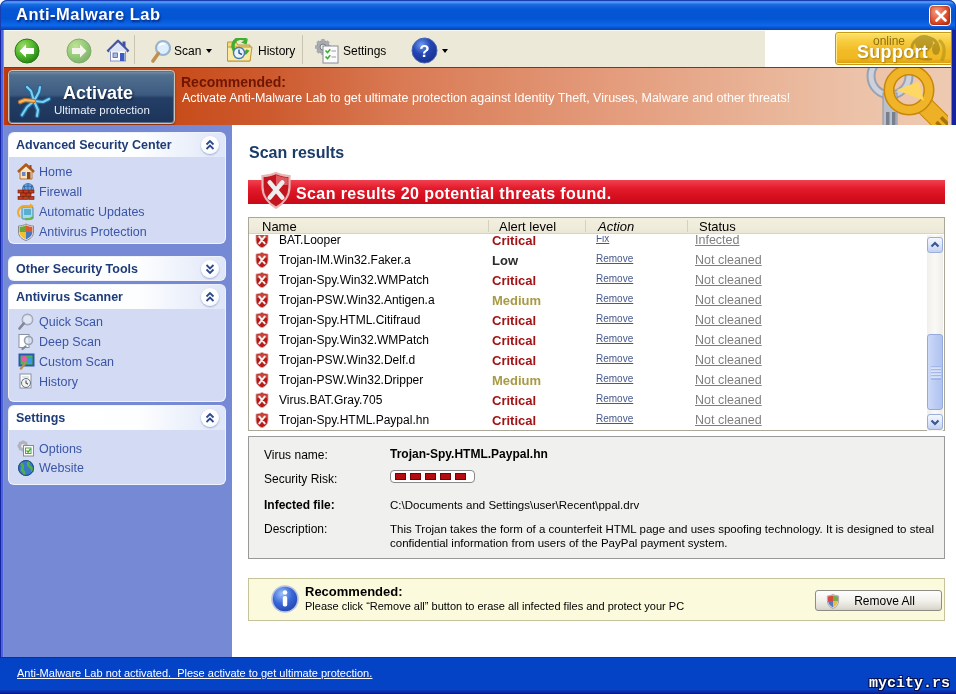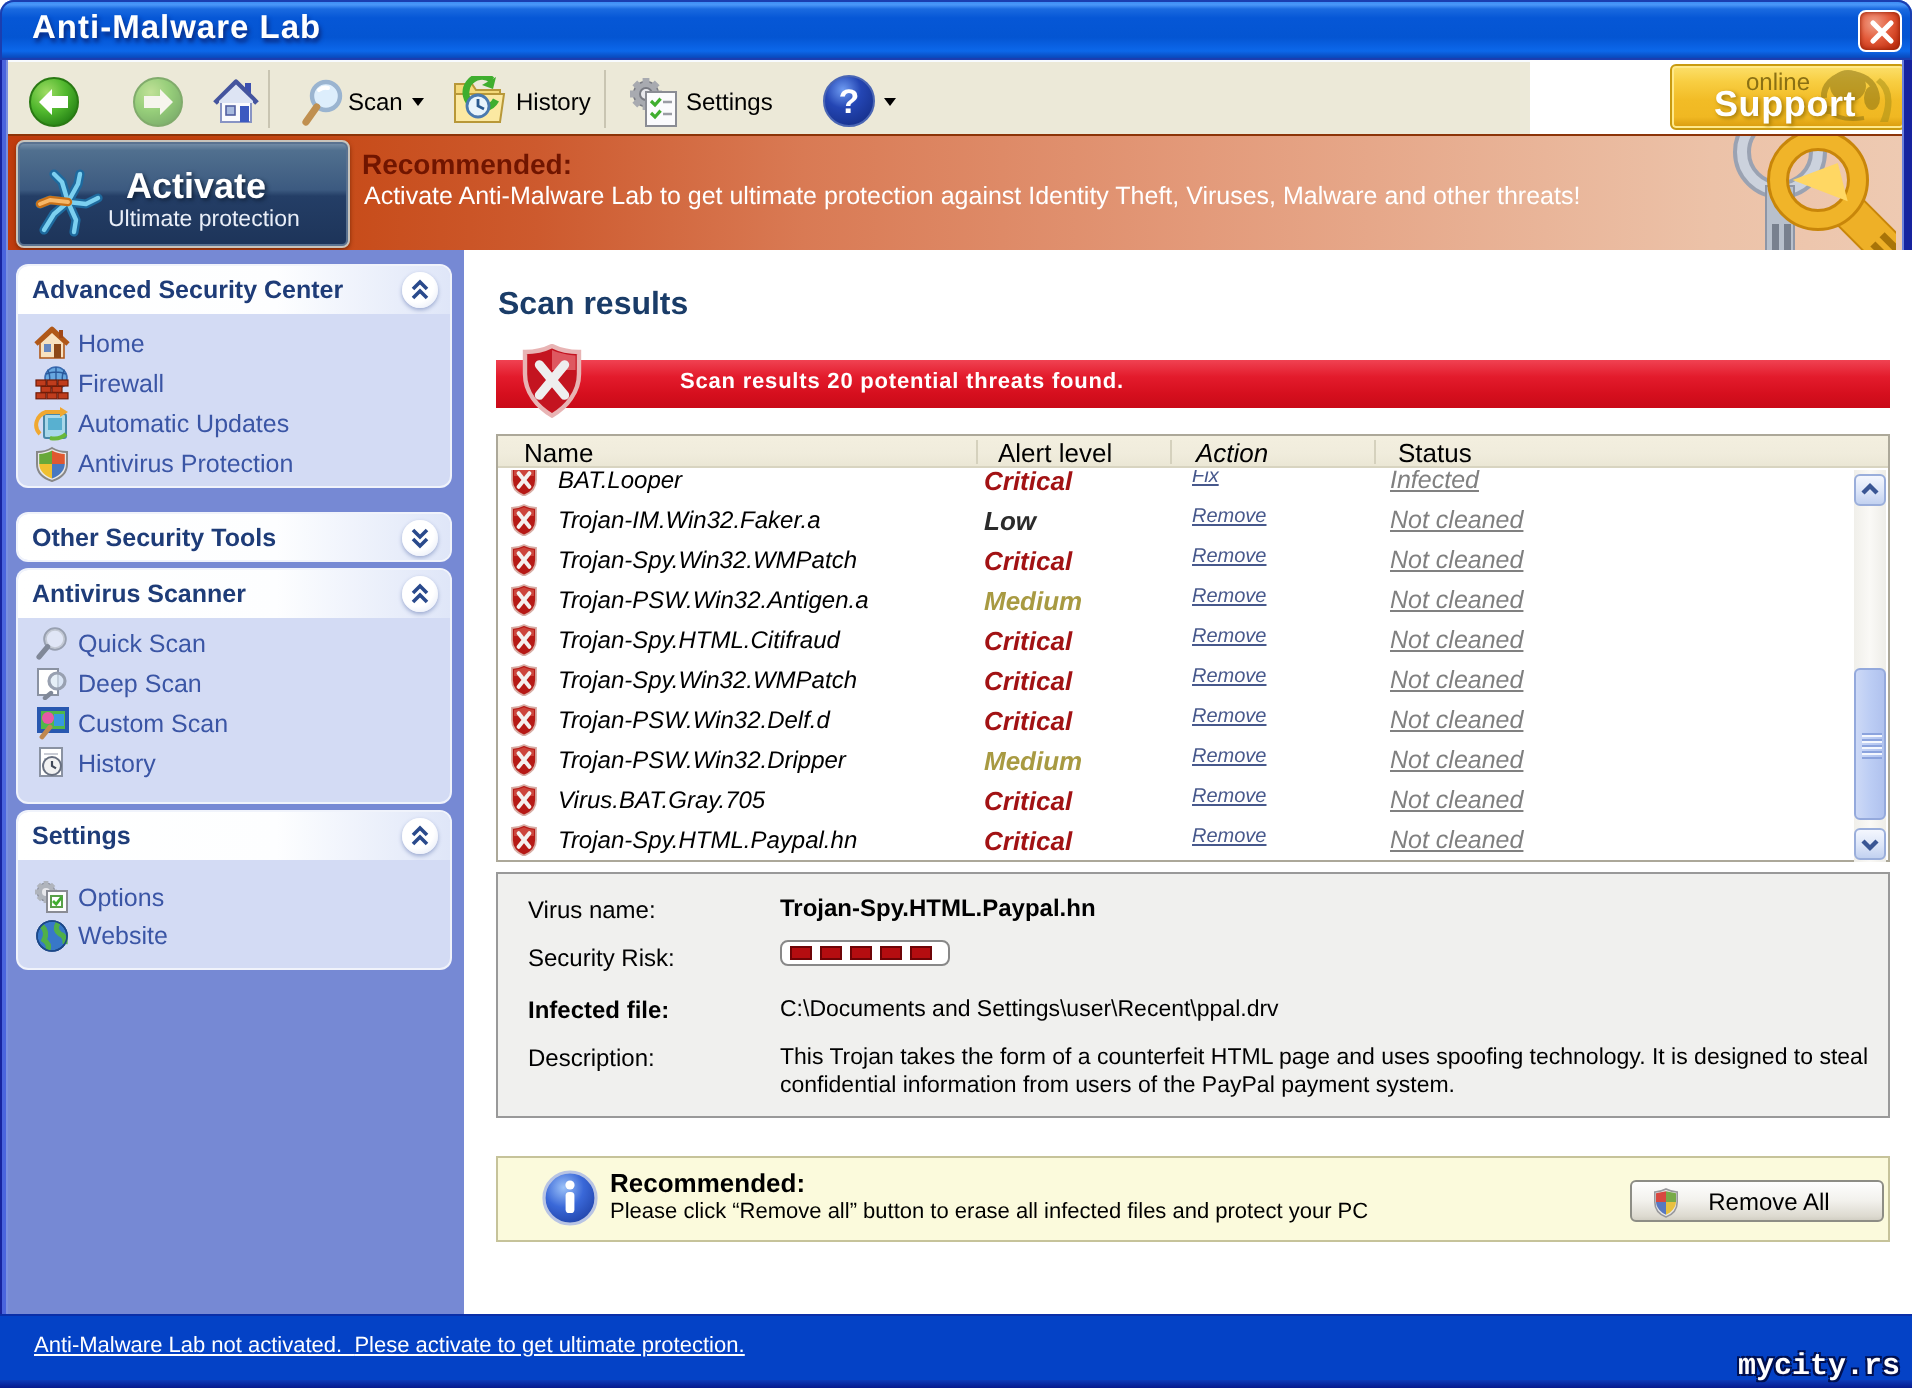--- a/index.html
+++ b/index.html
@@ -54,21 +54,21 @@
 .chev { position:absolute; right:6px; top:3px; width:18px; height:18px; border-radius:50%; background:radial-gradient(circle at 40% 35%,#ffffff 55%,#dfe5f5 100%); box-shadow:0 1px 2px #9aa8cf; }
 .item { position:absolute; left:8px; height:20px; font-size:12.5px; color:#3a55a5; }
 .item .lbl { position:absolute; left:22px; top:2px; white-space:nowrap; }
 .item svg { position:absolute; left:0; top:0; }
 
 
 #content { position:absolute; left:232px; top:0; width:799px; height:532px; background:#fff; }
 h1.scanres { position:absolute; left:17px; top:19px; font-size:16px; font-weight:bold; color:#1a3c68; }
 #redbar { position:absolute; left:16px; top:55px; width:697px; height:24px;
   background:linear-gradient(180deg,#f04252 0%,#e31b2c 35%,#d60f1e 70%,#c90a18 100%); }
-#redbar .t { position:absolute; left:48px; top:5px; color:#fff; font-size:11px; font-weight:bold; letter-spacing:0.4px;margin-left:44px; }
+#redbar .t { position:absolute; left:48px; top:5px; color:#fff; font-size:16px; font-weight:bold; letter-spacing:0.4px; }
 #shieldbig { position:absolute; left:29px; top:47px; }
 
 
 #tbl { position:absolute; left:16px; top:92px; width:697px; height:214px; border:1px solid #aca899; background:#fff; }
 #thead { position:absolute; left:0; top:0; width:695px; height:16px; background:linear-gradient(180deg,#f3efdf 0%,#f0ecdc 60%,#ebe7d5 100%); border-bottom:1px solid #d8d4c0; }
 #thead .hc { position:absolute; top:1px; font-size:13px; color:#000; }
 #thead .hsep { position:absolute; top:2px; width:1px; height:12px; background:#d5d1bd; }
 #tbody { position:absolute; left:0; top:17px; width:678px; height:196px; overflow:hidden; }
 .row { position:relative; height:20px; }
 .row .nm { position:absolute; left:30px; top:3px; font-size:12px; color:#000; white-space:nowrap; }
@@ -418,21 +418,21 @@
         <div id="tbody">
           <svg width="0" height="0" style="position:absolute;">
               <defs>
             <g id="msh">
                   <path d="M7 0.5 C9 1.5 11.2 2 13 2 L13 8 C13 12 10.5 14.5 7 15.8 C3.5 14.5 1 12 1 8 L1 2 C2.8 2 5 1.5 7 0.5 Z" fill="#b61a16" stroke="#d8aca4" stroke-width="0.9"></path>
                   <path d="M7 1.6 C8.6 2.4 10.5 2.8 12 2.9 L12 6 L2 6 L2 2.9 C3.5 2.8 5.4 2.4 7 1.6 Z" fill="#cc453c"></path>
                   <path d="M4.3 4.6 L9.7 11.4 M9.7 4.6 L4.3 11.4" stroke="#f4f0ee" stroke-width="2" stroke-linecap="round"></path>
                 </g>
           </defs>
             </svg>
-          <div style="margin-top:-5px;font-style:italic;">
+          <div style="margin-top:-5px;">
             <div class="row">
                 <svg width="14" height="16" viewBox="0 0 14 16">
                   <use href="#msh"></use>
                 </svg>
                 <span class="nm">BAT.Looper</span>
                 <span class="al crit">Critical</span>
                 <span class="ac">Fix</span>
                 <span class="st">Infected</span>
               </div>
             <div class="row">

